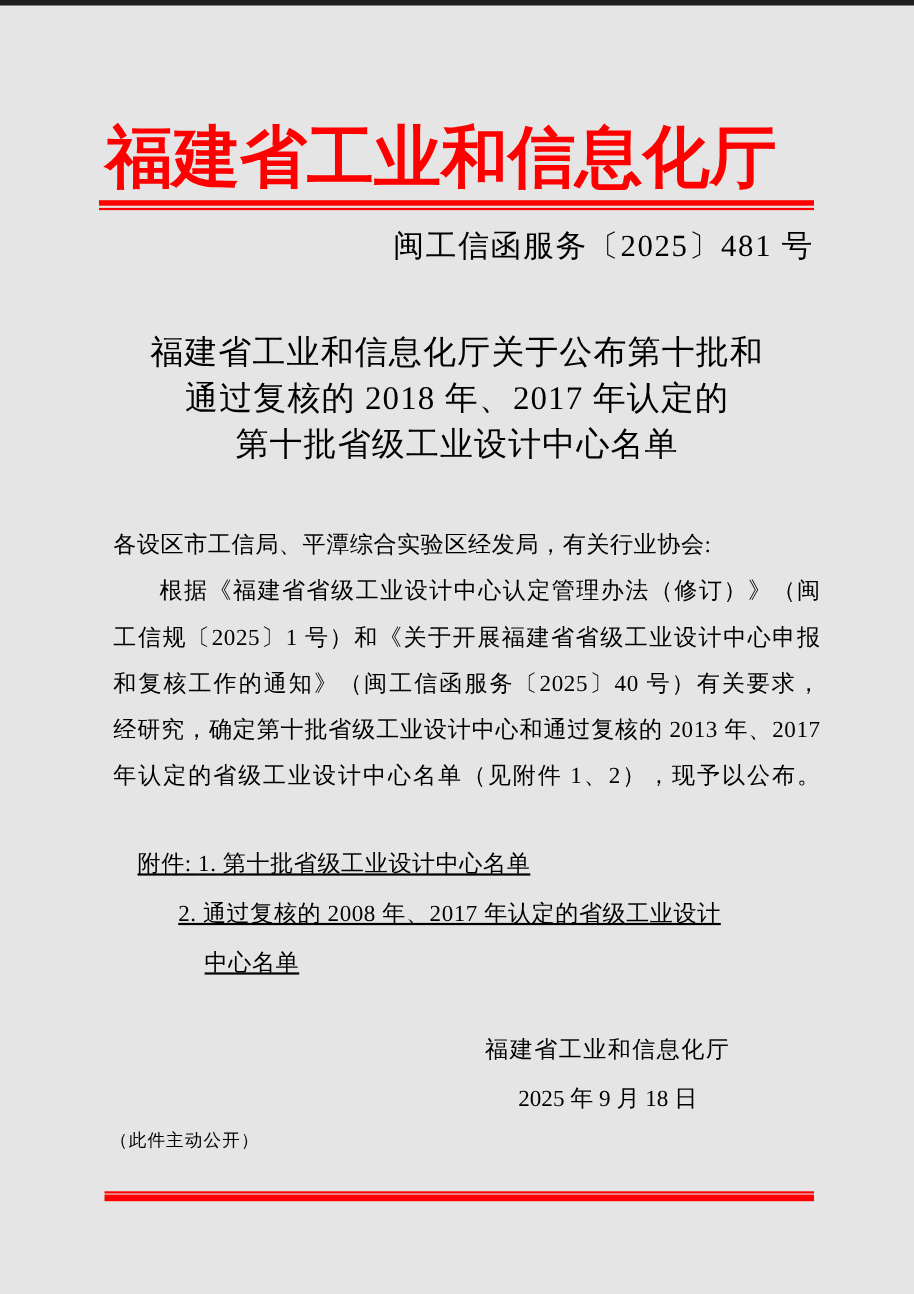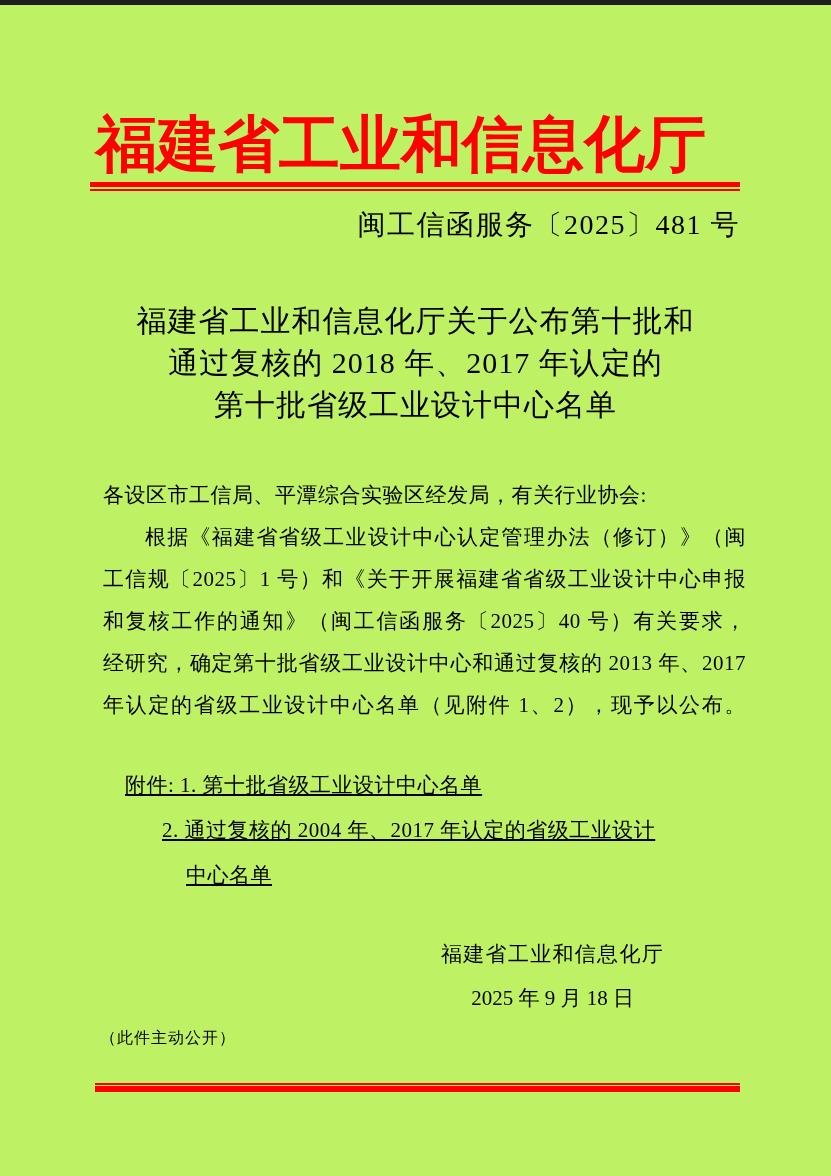--- a/index.html
+++ b/index.html
@@ -1,19 +1,19 @@
 <!DOCTYPE html>
 <html style="--accent-red: #fe0000; --top-bar: #1f1f1f;"><head>
 <meta charset="utf-8">
 <style>
   html,body{margin:0;padding:0;background:#fff;}
   .page{
     position:relative;
     width:831px;height:1176px;
-    background:#bef264;
+    background:#e5e5e5;
     overflow:hidden;
     font-family:"Liberation Serif","DejaVu Serif",serif;
     color:#000;
   }
   .top-bar{
     position:absolute;top:0;left:0;width:831px;height:5px;
     background:var(--top-bar,#1f1f1f);
   }
   .agency-masthead{
     position:absolute;top:104px;left:96px;width:646px;
@@ -91,21 +91,21 @@
     <div class="para-line">工信规〔2025〕1 号）和《关于开展福建省省级工业设计中心申报</div>
     <div class="para-line">和复核工作的通知》（闽工信函服务〔2025〕40 号）有关要求，</div>
     <div class="para-line">经研究，确定第十批省级工业设计中心和通过复核的 2013 年、2017</div>
     <div class="para-line">年认定的省级工业设计中心名单（见附件 1、2），现予以公布。</div>
   </div>
 
   <div class="attachments">
     <div class="att-line1">
       <span>附件: </span><span>1. 第十批省级工业设计中心名单</span>
     </div>
-    <div class="att-line2">2. 通过复核的 2004 年、2017 年认定的省级工业设计</div>
+    <div class="att-line2">2. 通过复核的 2008 年、2017 年认定的省级工业设计</div>
     <div class="att-line3">中心名单</div>
   </div>
 
   <div class="sign-block">
     <div class="issuer-name">福建省工业和信息化厅</div>
     <div class="issue-date">2025 年 9 月 18 日</div>
   </div>
 
   <div class="disclosure-note">（此件主动公开）</div>
 

